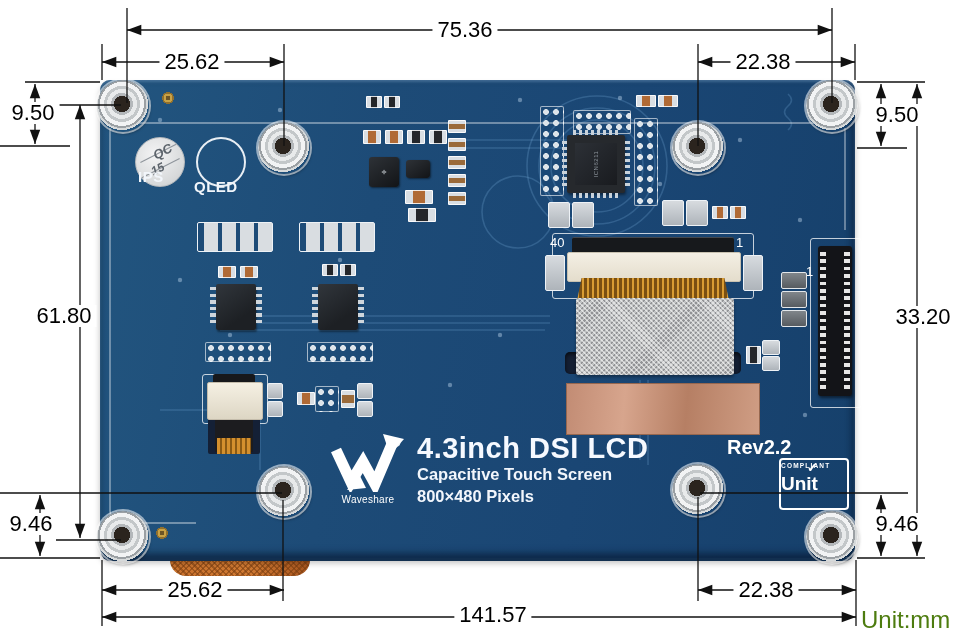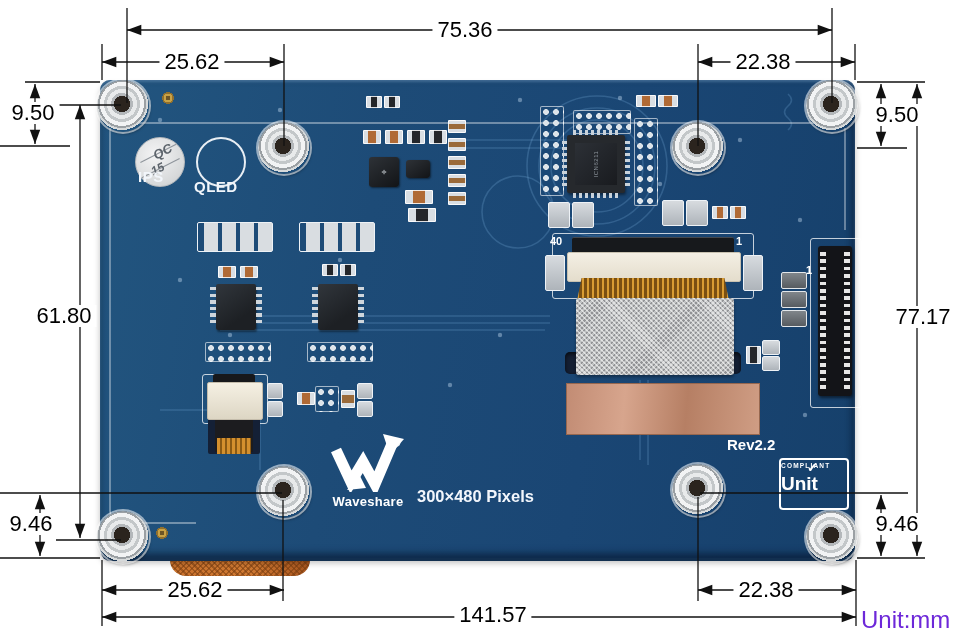--- a/index.html
+++ b/index.html
@@ -1,21 +1,21 @@
 <!DOCTYPE html>
 <html><head>
 <meta charset="utf-8">
 <style>
   html,body{margin:0;padding:0;background:#fff;}
   #stage{position:relative;width:960px;height:641px;background:#ffffff;overflow:hidden;
          font-family:"Liberation Sans",sans-serif;}
   
   .dim{position:absolute;transform:translate(-50%,-50%);background:#fff;padding:0 5px;
        font-size:22px;color:#000;white-space:nowrap;z-index:7;line-height:1;}
-  .unit{position:absolute;font-size:24px;color:#6d28d9;z-index:7;}
+  .unit{position:absolute;font-size:24px;color:#4d7c0f;z-index:7;}
   
   #dims{position:absolute;left:0;top:0;z-index:6;pointer-events:none;}
   
   #board{position:absolute;left:100px;top:80px;width:755px;height:478px;border-radius:10px;
          background:linear-gradient(100deg,#22557f 0%,#1d4b77 35%,#1a4674 65%,#16406b 100%);
          box-shadow:inset 0 2px 3px rgba(150,195,235,.35),inset 0 -5px 7px rgba(4,18,40,.5),
                     inset -4px 0 6px rgba(4,18,40,.3),0 4px 0 -1px #122f4f,0 5px 6px rgba(0,0,0,.25);
          z-index:2;}
   #board *{position:absolute;}
   #traces{left:0;top:0;}
@@ -59,42 +59,42 @@
   .ffc-black{background:#17191c;border-top:1px solid #45494f;border-radius:2px;}
   .ffc-white{background:linear-gradient(180deg,#f4efe4,#e4ddcc);border:1px solid #c9c2b1;border-radius:2px;}
   .ffc-pins{background:repeating-linear-gradient(90deg,#d99c33 0 2.5px,#7a4f12 2.5px 5px);
             clip-path:polygon(3% 0,97% 0,100% 100%,0 100%);}
   .mesh{background-color:#bfc1c2;border-radius:3px;
         background-image:repeating-linear-gradient(45deg,rgba(255,255,255,.55) 0 1.5px,rgba(0,0,0,0) 1.5px 3.5px),
                          repeating-linear-gradient(-45deg,rgba(90,90,95,.45) 0 1.5px,rgba(0,0,0,0) 1.5px 3.5px);
         box-shadow:0 2px 3px rgba(0,0,0,.35);}
   .slot{background:#141f33;border-radius:5px;box-shadow:inset 0 2px 4px rgba(0,0,0,.7);}
   .copper{background:linear-gradient(95deg,#c28c74,#d7a58d 30%,#b67f64 62%,#cf9d84);border:1px solid #96674f;}
-  .conn-label{color:#fff;font-size:11px;font-weight:700;}
+  .conn-label{color:#fff;font-size:13px;font-weight:400;}
   
   .dsi{background:#131418;border-radius:3px;box-shadow:1px 2px 3px rgba(0,0,0,.5);}
   .dsi::before,.dsi::after{content:"";position:absolute;top:6px;bottom:6px;width:6px;
         background:repeating-linear-gradient(180deg,#e7e7e7 0 3.6px,rgba(0,0,0,0) 3.6px 7.4px);}
   .dsi::before{left:2px}.dsi::after{right:2px}
   .tpad{width:24px;height:15px;border:1.5px solid #e2e6e9;border-radius:2px;
         background:linear-gradient(180deg,#80868b,#565b60);}
   
   .tp-white{background:linear-gradient(180deg,#f5f0e3,#ddd6c4);border:1px solid #c4bcab;border-radius:2px;}
   .tp-latch{background:#17181b;border-radius:2px;}
   .tp-recess{background:#142036;border-radius:2px;}
   .tp-flex{background:#1c1c1f;}
   .tp-orange{background:repeating-linear-gradient(90deg,#d4902e 0 2.5px,#8a5a14 2.5px 5px);}
   .via{width:14px;height:14px;border-radius:50%;
        background:radial-gradient(circle,#6d5526 0 2.5px,#c9a245 2.5px 4.5px,#8f7030 4.5px 6px,rgba(0,0,0,0) 6px);}
   
-  .brand-sub{color:#fff;font-weight:700;font-size:13px;letter-spacing:.3px;}
+  .brand-sub{color:#fff;font-weight:400;font-size:10px;letter-spacing:.3px;}
   .reg{color:#fff;font-size:13px;font-weight:700;}
   .title1{color:#f6f9ff;font-weight:700;font-size:29px;letter-spacing:.5px;white-space:nowrap;}
   .title2{color:#f2f6fc;font-weight:700;font-size:16.5px;white-space:nowrap;}
-  .rev{color:#fff;font-weight:700;font-size:15px;}
+  .rev{color:#fff;font-weight:700;font-size:20px;}
   .badge{border:2px solid #fff;border-radius:4px;color:#fff;text-align:center;}
   .ce-text{font-size:26px;font-weight:700;letter-spacing:2px;line-height:46px;}
   .rohs-text{font-size:19px;font-weight:700;line-height:1;margin-top:14px;}
   .rohs-check{position:absolute;top:0px;left:26px;font-size:13px;font-weight:700;color:#fff;}
   .rohs-sub{display:block;font-size:6.5px;font-weight:700;letter-spacing:1.2px;margin-top:2px;}
   
   #bottom-tab{position:absolute;left:170px;top:552px;width:140px;height:24px;z-index:1;
       background:
         repeating-linear-gradient(45deg,rgba(120,60,15,.5) 0 1.5px,rgba(0,0,0,0) 1.5px 4px),
         repeating-linear-gradient(-45deg,rgba(120,60,15,.5) 0 1.5px,rgba(0,0,0,0) 1.5px 4px),
@@ -252,21 +252,23 @@
     <div class="bigcap" style="left:257px;top:303px;width:14px;height:14px"></div>
     <div class="bigcap" style="left:257px;top:321px;width:14px;height:14px"></div>
 
     <svg style="left:230px;top:352px" width="76" height="60" viewBox="0 0 76 60">
       <polyline points="6,18 21,50 33,30 45,52 62,12" fill="none" stroke="#ffffff" stroke-width="11"></polyline>
       <polygon points="53,2 74,7 60,23" fill="#ffffff"></polygon>
       <polygon points="29,42 17,58 36,56" fill="#ffffff"></polygon>
     </svg>
     <div class="reg" style="left:291px;top:355px">®</div>
     <div class="brand-sub" style="left:230px;top:414px;width:76px;text-align:center">Waveshare</div>
-    <div class="title2" style="left:317px;top:407px">300×480 Pixels</div>
+    <div class="title1" style="left:317px;top:352px">4.3inch DSI LCD</div>
+    <div class="title2" style="left:317px;top:385px">Capacitive Touch Screen</div>
+    <div class="title2" style="left:317px;top:407px">800×480 Pixels</div>
     <div class="rev" style="left:627px;top:356px">Rev2.2</div>
     <div class="badge" style="left:679px;top:378px;width:66px;height:48px">
       <span class="rohs-check">✓</span>
       <div class="rohs-text">Unit</div>
       <span class="rohs-sub">COMPLIANT</span>
     </div>
   </div>
 
   <svg id="dims" width="960" height="641">
     <defs>
@@ -312,19 +314,19 @@
     </g>
   </svg>
 
   <div class="dim" style="left:465px;top:30px">75.36</div>
   <div class="dim" style="left:192px;top:62px">25.62</div>
   <div class="dim" style="left:763px;top:62px">22.38</div>
   <div class="dim" style="left:33px;top:113px">9.50</div>
   <div class="dim" style="left:64px;top:316px">61.80</div>
   <div class="dim" style="left:31px;top:524px">9.46</div>
   <div class="dim" style="left:897px;top:115px">9.50</div>
-  <div class="dim" style="left:923px;top:317px">77.17</div>
+  <div class="dim" style="left:923px;top:317px">33.20</div>
   <div class="dim" style="left:897px;top:524px">9.46</div>
   <div class="dim" style="left:195px;top:590px">25.62</div>
   <div class="dim" style="left:766px;top:590px">22.38</div>
   <div class="dim" style="left:493px;top:615px">141.57</div>
   <div class="unit" style="left:861px;top:606px">Unit:mm</div>
 </div>
 
 </body></html>

